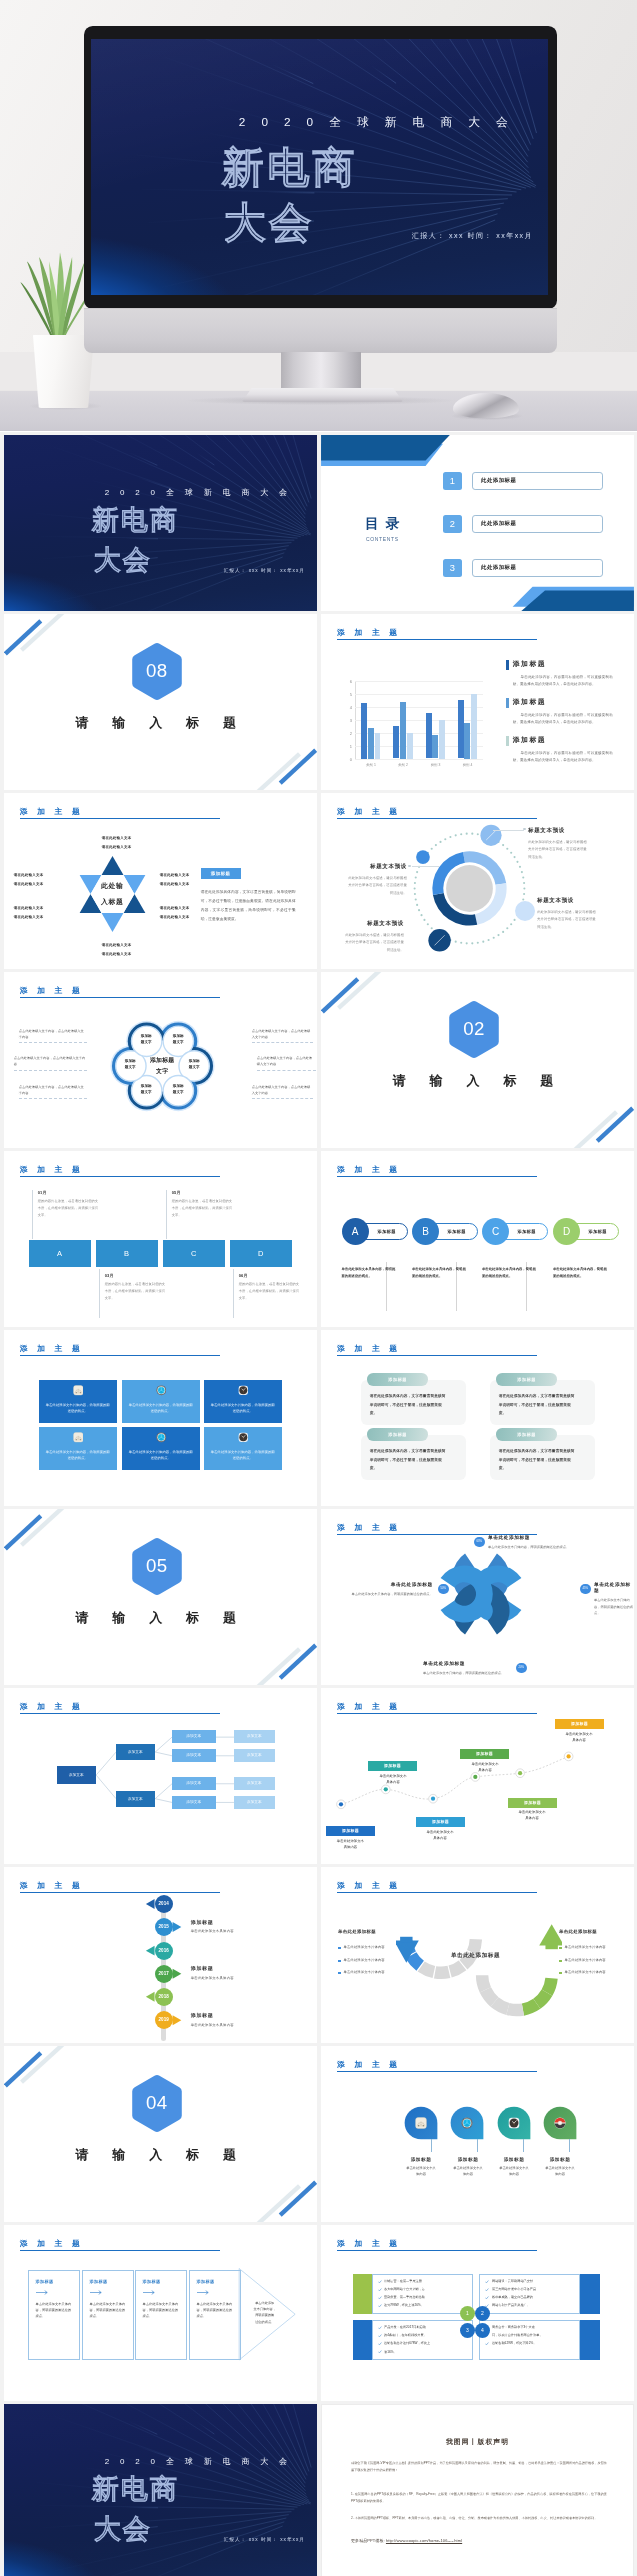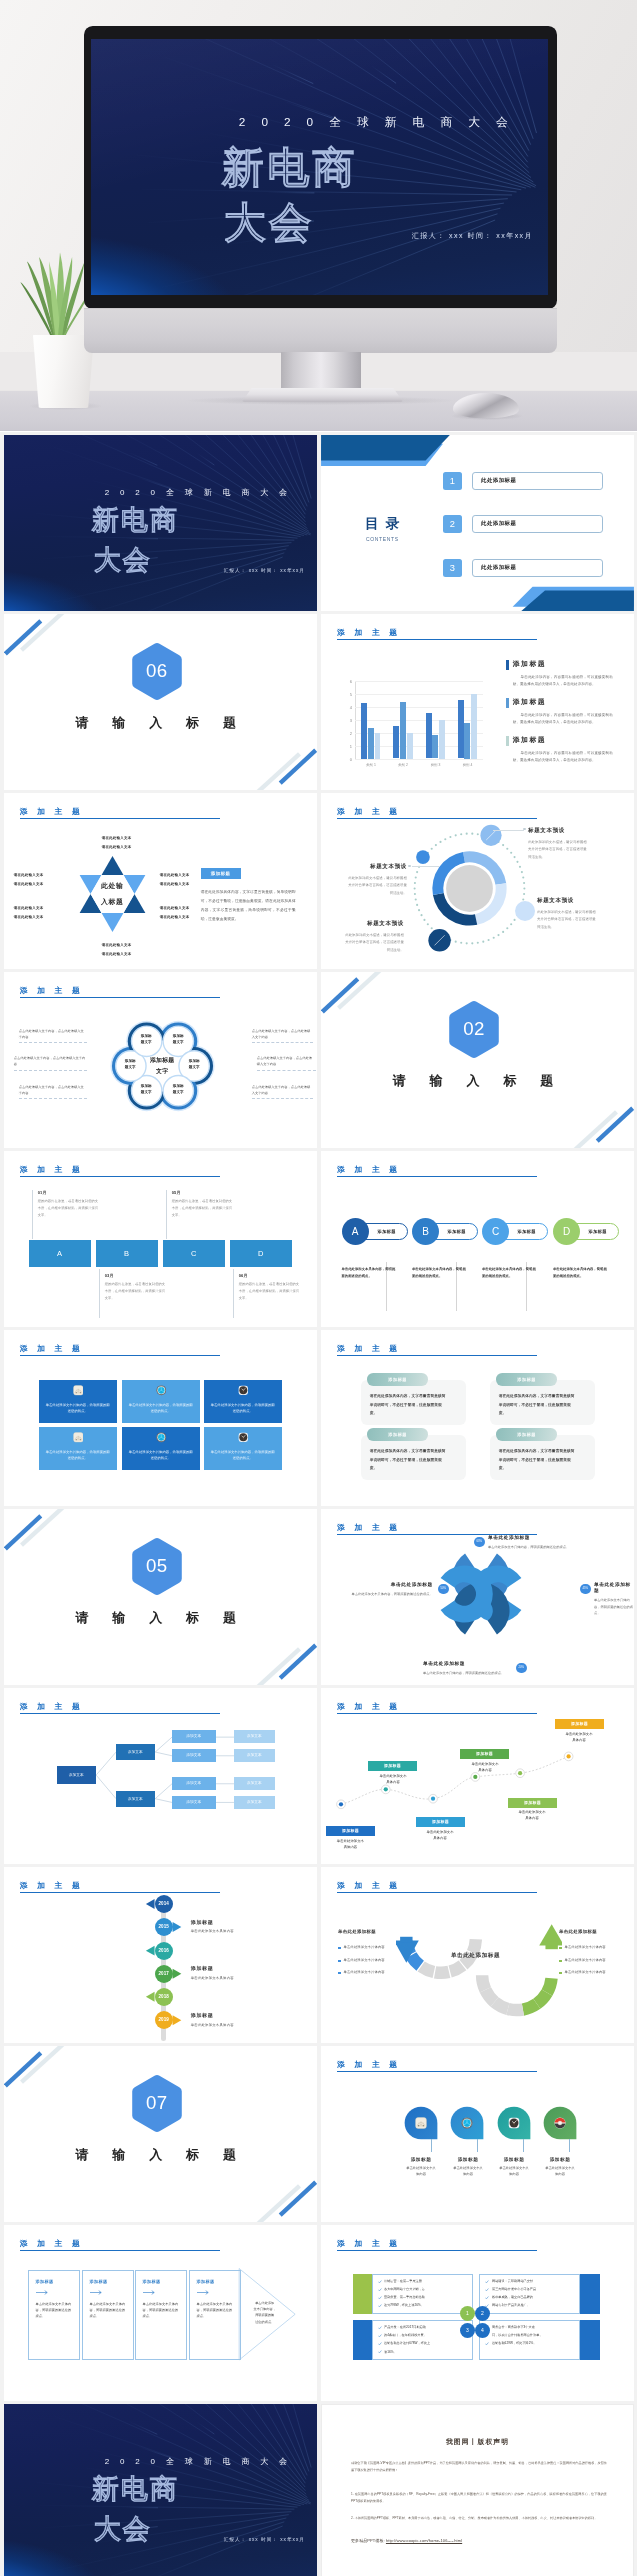--- a/index.html
+++ b/index.html
@@ -370,21 +370,21 @@
 <g stroke-linecap="butt">
 <line x1="2" y1="64" x2="59" y2="11" stroke="#3c82cf" stroke-width="7"></line>
 <line x1="28" y1="58" x2="96" y2="-4" stroke="#e2eaee" stroke-width="7"></line>
 <line x1="501" y1="219" x2="444" y2="272" stroke="#3c82cf" stroke-width="7"></line>
 <line x1="475" y1="225" x2="407" y2="287" stroke="#e2eaee" stroke-width="7"></line>
 </g>
 </svg>
 <svg class="hexa" viewBox="0 0 80 92">
             <path d="M36 1.2 Q40 -0.9 44 1.2 L76 19.6 Q80 21.8 80 26.1 L80 65.9 Q80 70.2 76 72.4 L44 90.8 Q40 92.9 36 90.8 L4 72.4 Q0 70.2 0 65.9 L0 26.1 Q0 21.8 4 19.6 Z" fill="#4a90e2"></path>
           </svg>
-<div class="hexnum">06</div>
+<div class="hexnum">08</div>
 <div class="sectitle">请 输 入 标 题</div>
 </div>
 <div class="slide right">
 <div class="sl-title">添 加 主 题</div>
           <div class="sl-rule" style="width:200px"></div>
 <div class="chart-plot">
 <div class="caxisL"></div>
 <div class="caxisB"></div>
 <div class="cgrid" style="top:78px"></div>
             <div class="cytick" style="top:78px">0</div>
@@ -1089,21 +1089,21 @@
 <g stroke-linecap="butt">
 <line x1="2" y1="64" x2="59" y2="11" stroke="#3c82cf" stroke-width="7"></line>
 <line x1="28" y1="58" x2="96" y2="-4" stroke="#e2eaee" stroke-width="7"></line>
 <line x1="501" y1="219" x2="444" y2="272" stroke="#3c82cf" stroke-width="7"></line>
 <line x1="475" y1="225" x2="407" y2="287" stroke="#e2eaee" stroke-width="7"></line>
 </g>
 </svg>
 <svg class="hexa" viewBox="0 0 80 92">
             <path d="M36 1.2 Q40 -0.9 44 1.2 L76 19.6 Q80 21.8 80 26.1 L80 65.9 Q80 70.2 76 72.4 L44 90.8 Q40 92.9 36 90.8 L4 72.4 Q0 70.2 0 65.9 L0 26.1 Q0 21.8 4 19.6 Z" fill="#4a90e2"></path>
           </svg>
-<div class="hexnum">07</div>
+<div class="hexnum">04</div>
 <div class="sectitle">请 输 入 标 题</div>
 </div>
 <div class="slide right">
 <div class="sl-title">添 加 主 题</div>
           <div class="sl-rule" style="width:200px"></div>
 <svg class="lf" viewBox="0 0 54 54" style="left:83px;top:60px">
 <defs>
               <linearGradient id="lg0" x1="0" y1="0" x2="1" y2="1">
                 <stop offset="0" stop-color="#1f6fc4"></stop>
                 <stop offset="1" stop-color="#2f85cf"></stop>

